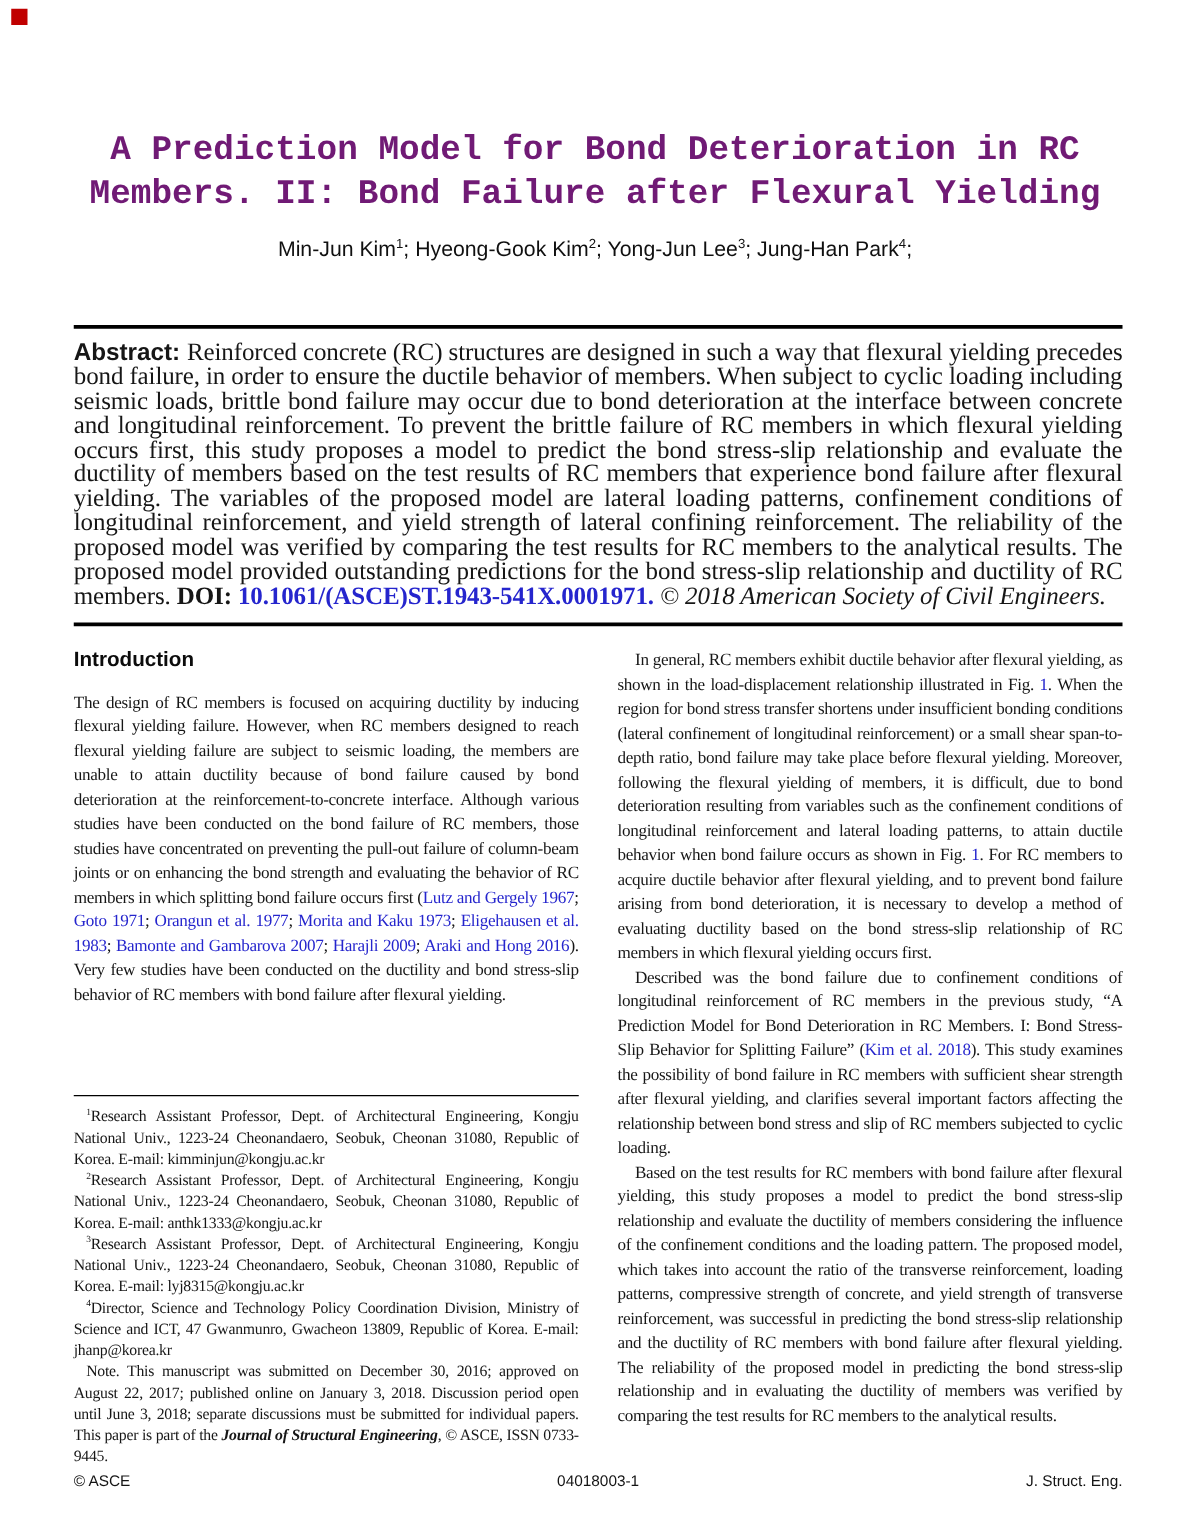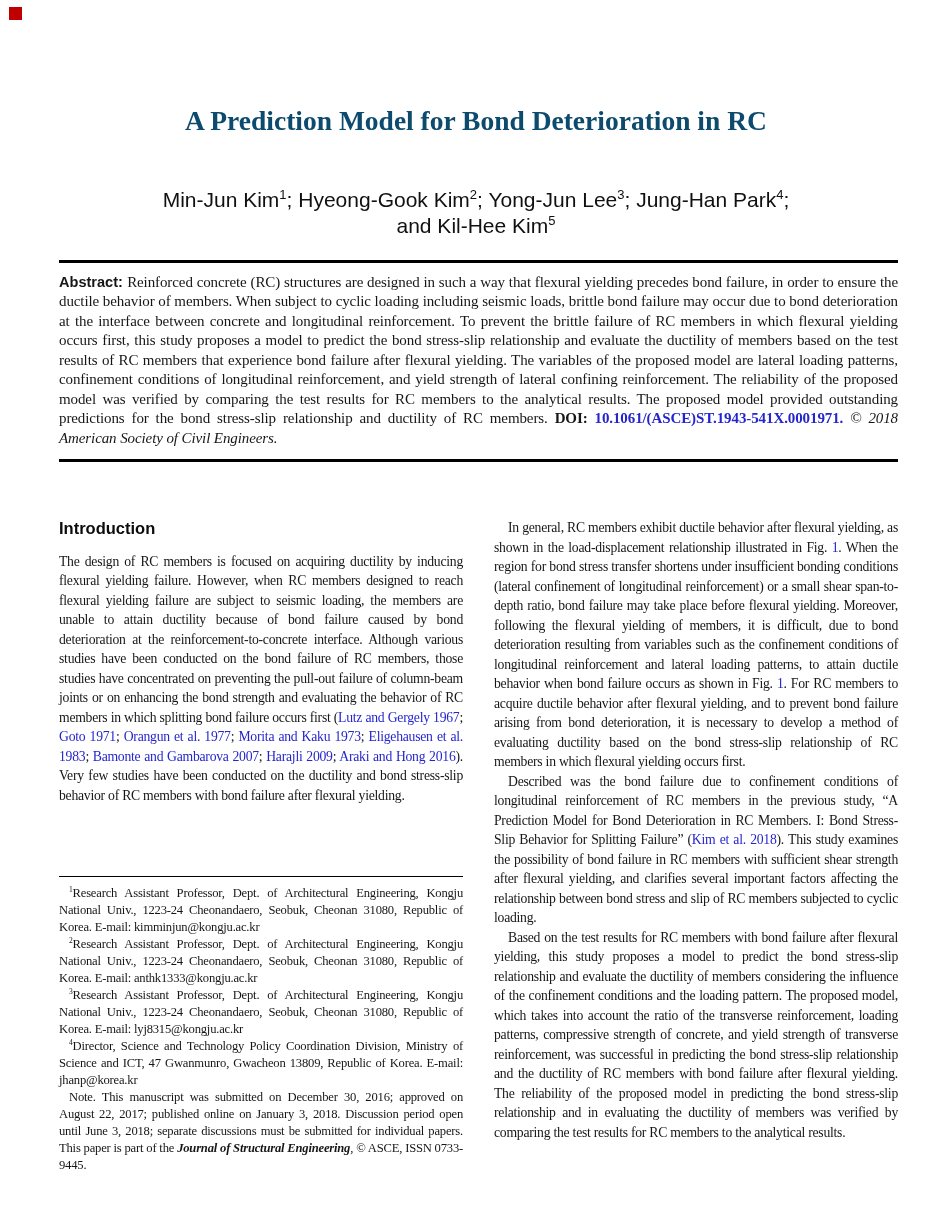--- a/index.html
+++ b/index.html
@@ -4,34 +4,34 @@
 <style>
   html,body { margin:0; padding:0; background:#ffffff; }
   .page {
     position:relative; width:952px; height:1232px; background:#ffffff;
     font-family:"Liberation Serif", serif; color:#161616; overflow:hidden;
   }
   .corner-marker { position:absolute; left:9px; top:7px; width:13px; height:13px; background:var(--marker,#c00000); }
 
   .title {
     position:absolute; top:103px; left:0; width:100%; text-align:center;
-    font-family:Liberation Serif, serif; font-weight:bold;
-    font-size:27.5px; line-height:35px; color:#0c4a6e;
+    font-family:Liberation Mono, monospace; font-weight:bold;
+    font-size:27.5px; line-height:35px; color:#701a75;
   }
   .authors {
     position:absolute; top:187px; left:0; width:100%; text-align:center;
-    font-family:"Liberation Sans", sans-serif; font-size:21px; line-height:26px; color:#101010;
+    font-family:"Liberation Sans", sans-serif; font-size:17px; line-height:26px; color:#101010;
   }
   .authors sup { font-size:10.5px; line-height:0; }
 
   .front { position:absolute; top:260px; left:59px; width:839px; }
   .rule { border:0; height:2.6px; background:#000; margin:0; }
   .fm-par {
     margin:10px 0 0 0; text-align:justify;
-    font-size:15px; line-height:19.5px; letter-spacing:-0.1px;
+    font-size:20px; line-height:19.5px; letter-spacing:-0.1px;
   }
   .front .rule.bottom { margin-top:11px; }
 
   .seg-p { }
   .seg-l { color:var(--link,#2525cd); }
   .seg-b { font-weight:bold; }
   .seg-bl { font-weight:bold; color:var(--link,#2525cd); }
   .seg-i { font-style:italic; }
   .seg-bi { font-weight:bold; font-style:italic;margin-top:10px; }
   .seg-label { font-family:"Liberation Sans", sans-serif; font-weight:bold; font-size:0.97em; letter-spacing:0; }
@@ -65,25 +65,25 @@
 </style>
 </head>
 <body>
 
 <div class="page">
 
   <div class="corner-marker"></div>
 
   <div class="title">
     <div>A Prediction Model for Bond Deterioration in RC</div>
+    <div>Members. II: Bond Failure after Flexural Yielding</div>
   </div>
 
   <div class="authors">
     <div><span class="seg-p">Min-Jun Kim</span><sup class="seg-sup">1</sup><span class="seg-p">; Hyeong-Gook Kim</span><sup class="seg-sup">2</sup><span class="seg-p">; Yong-Jun Lee</span><sup class="seg-sup">3</sup><span class="seg-p">; Jung-Han Park</span><sup class="seg-sup">4</sup><span class="seg-p">;</span></div>
-    <div><span class="seg-p">and Kil-Hee Kim</span><sup class="seg-sup">5</sup></div>
   </div>
 
   <div class="front">
     <hr class="rule top">
     <p class="fm-par"><span class="seg-label">Abstract: </span><span class="seg-p">Reinforced concrete (RC) structures are designed in such a way that flexural yielding precedes bond failure, in order to ensure the ductile behavior of members. When subject to cyclic loading including seismic loads, brittle bond failure may occur due to bond deterioration at the interface between concrete and longitudinal reinforcement. To prevent the brittle failure of RC members in which flexural yielding occurs first, this study proposes a model to predict the bond stress-slip relationship and evaluate the ductility of members based on the test results of RC members that experience bond failure after flexural yielding. The variables of the proposed model are lateral loading patterns, confinement conditions of longitudinal reinforcement, and yield strength of lateral confining reinforcement. The reliability of the proposed model was verified by comparing the test results for RC members to the analytical results. The proposed model provided outstanding predictions for the bond stress-slip relationship and ductility of RC members. </span><span class="seg-b">DOI: </span><span class="seg-bl">10.1061/(ASCE)ST.1943-541X.0001971.</span><span class="seg-i"> © 2018 American Society of Civil Engineers.</span></p>
     <hr class="rule bottom">
   </div>
 
   <div class="columns">
 
@@ -101,14 +101,19 @@
     </div>
 
     <div class="col">
       <p class="indent"><span class="seg-p">In general, RC members exhibit ductile behavior after flexural yielding, as shown in the load-displacement relationship illustrated in Fig. </span><span class="seg-l">1</span><span class="seg-p">. When the region for bond stress transfer shortens under insufficient bonding conditions (lateral confinement of longitudinal reinforcement) or a small shear span-to-depth ratio, bond failure may take place before flexural yielding. Moreover, following the flexural yielding of members, it is difficult, due to bond deterioration resulting from variables such as the confinement conditions of longitudinal reinforcement and lateral loading patterns, to attain ductile behavior when bond failure occurs as shown in Fig. </span><span class="seg-l">1</span><span class="seg-p">. For RC members to acquire ductile behavior after flexural yielding, and to prevent bond failure arising from bond deterioration, it is necessary to develop a method of evaluating ductility based on the bond stress-slip relationship of RC members in which flexural yielding occurs first.</span></p>
       <p class="indent"><span class="seg-p">Described was the bond failure due to confinement conditions of longitudinal reinforcement of RC members in the previous study, “A Prediction Model for Bond Deterioration in RC Members. I: Bond Stress-Slip Behavior for Splitting Failure” (</span><span class="seg-l">Kim et al. 2018</span><span class="seg-p">). This study examines the possibility of bond failure in RC members with sufficient shear strength after flexural yielding, and clarifies several important factors affecting the relationship between bond stress and slip of RC members subjected to cyclic loading.</span></p>
       <p class="indent"><span class="seg-p">Based on the test results for RC members with bond failure after flexural yielding, this study proposes a model to predict the bond stress-slip relationship and evaluate the ductility of members considering the influence of the confinement conditions and the loading pattern. The proposed model, which takes into account the ratio of the transverse reinforcement, loading patterns, compressive strength of concrete, and yield strength of transverse reinforcement, was successful in predicting the bond stress-slip relationship and the ductility of RC members with bond failure after flexural yielding. The reliability of the proposed model in predicting the bond stress-slip relationship and in evaluating the ductility of members was verified by comparing the test results for RC members to the analytical results.</span></p>
     </div>
 
   </div>
 
+  <div class="footer">
+    <span class="f-left">© ASCE</span>
+    <span class="f-center">04018003-1</span>
+    <span class="f-right">J. Struct. Eng.</span>
+  </div>
 
 </div>
 
 </body></html>

